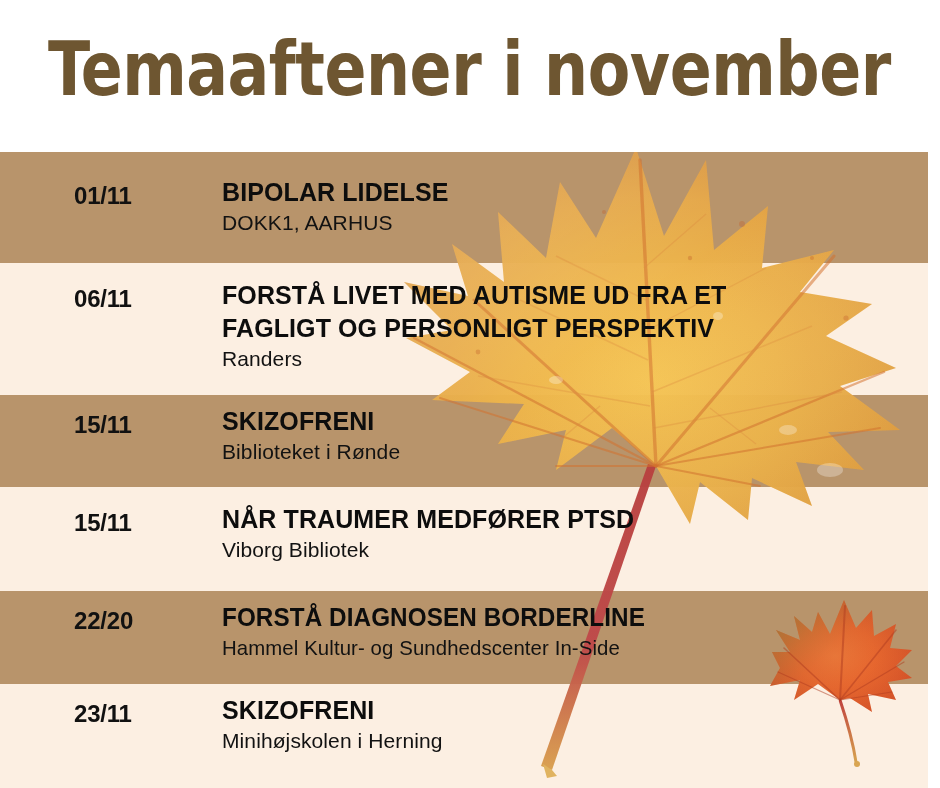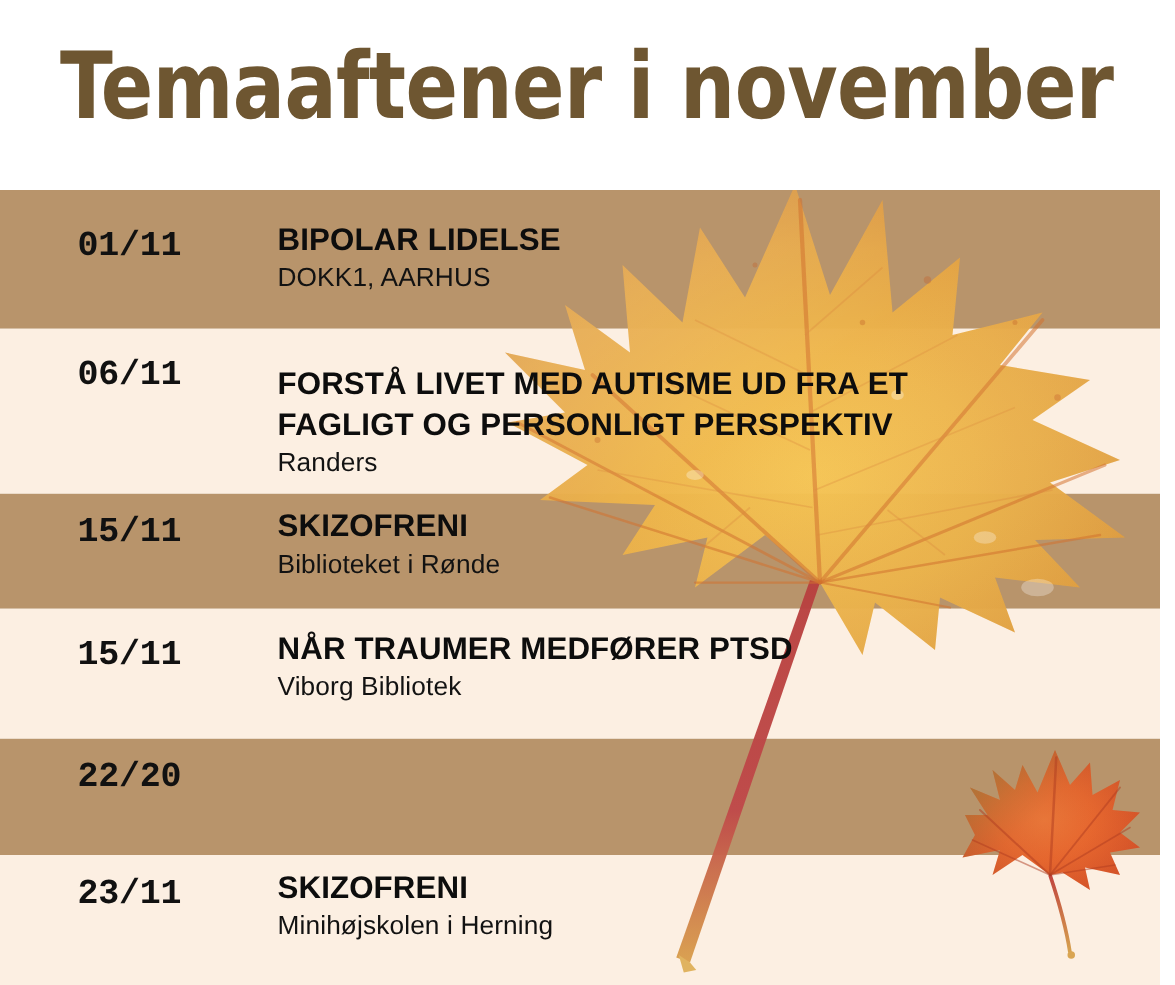--- a/index.html
+++ b/index.html
@@ -76,27 +76,26 @@
     z-index: 4;
   }
   .row {
     position: absolute;
     left: 0;
     width: 940px;
     display: block;
   }
   .row-date {
     position: absolute;
-    left: 62px;
-    font-size: 28px;
+    left: 74px;
+    font-size: 24px;
     font-weight: 700;
     color: #111111;
     letter-spacing: -0.2px;
     white-space: nowrap;
-    font-family: Liberation Mono, monospace;
   }
   .row-body {
     position: absolute;
     left: 222px;
     width: 700px;
   }
   .row-title {
     font-size: 25px;
     font-weight: 700;
     color: #0d0d0d;
@@ -271,21 +270,21 @@
     <div class="row" style="top:152px;height:111px;">
       <div class="row-date" style="top:30px;">01/11</div>
       <div class="row-body" style="top:24px;">
         <div class="row-title">BIPOLAR LIDELSE</div>
         <div class="row-venue">DOKK1, AARHUS</div>
       </div>
     </div>
 
     <div class="row" style="top:263px;height:132px;">
       <div class="row-date" style="top:22px;">06/11</div>
-      <div class="row-body" style="top:28px;">
+      <div class="row-body" style="top:16px;">
         <div class="row-title">FORSTÅ LIVET MED AUTISME UD FRA ET</div>
         <div class="row-title indent-line">FAGLIGT OG PERSONLIGT PERSPEKTIV</div>
         <div class="row-venue">Randers</div>
       </div>
     </div>
 
     <div class="row" style="top:395px;height:92px;">
       <div class="row-date" style="top:16px;">15/11</div>
       <div class="row-body" style="top:10px;">
         <div class="row-title">SKIZOFRENI</div>
@@ -296,20 +295,24 @@
     <div class="row" style="top:487px;height:104px;">
       <div class="row-date" style="top:22px;">15/11</div>
       <div class="row-body" style="top:16px;">
         <div class="row-title">NÅR TRAUMER MEDFØRER PTSD</div>
         <div class="row-venue">Viborg Bibliotek</div>
       </div>
     </div>
 
     <div class="row" style="top:591px;height:93px;">
       <div class="row-date" style="top:16px;">22/20</div>
+      <div class="row-body" style="top:10px;">
+        <div class="row-title narrow">FORSTÅ DIAGNOSEN BORDERLINE</div>
+        <div class="row-venue narrow">Hammel Kultur- og Sundhedscenter In-Side</div>
+      </div>
     </div>
 
     <div class="row" style="top:684px;height:104px;">
       <div class="row-date" style="top:16px;">23/11</div>
       <div class="row-body" style="top:10px;">
         <div class="row-title">SKIZOFRENI</div>
         <div class="row-venue">Minihøjskolen i Herning</div>
       </div>
     </div>
 

